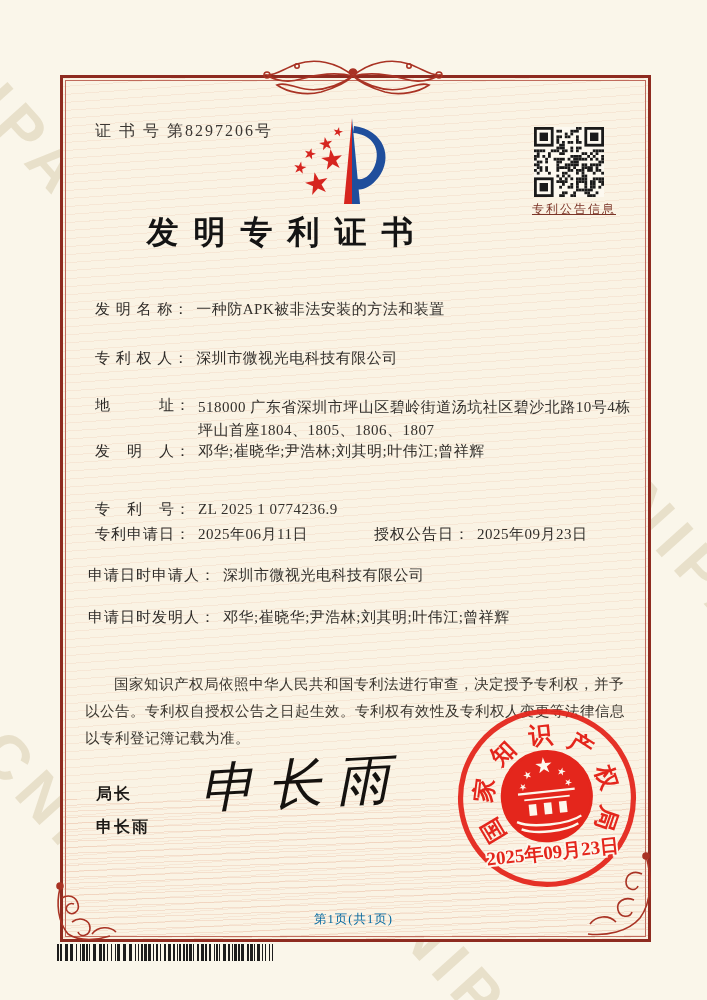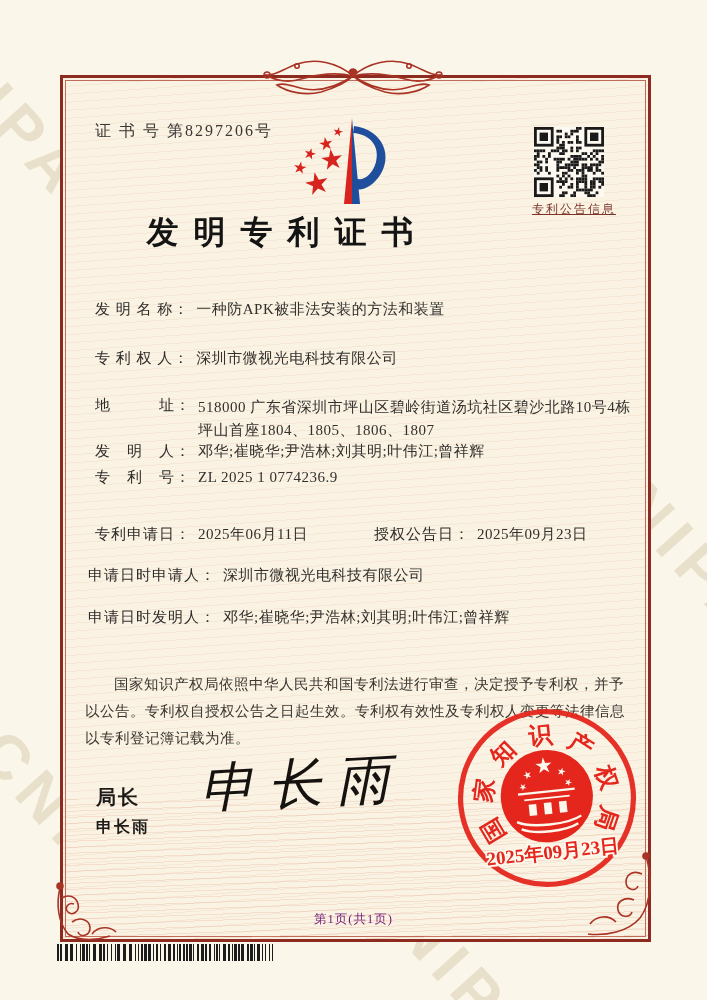--- a/index.html
+++ b/index.html
@@ -35,30 +35,30 @@
   .row .lab{letter-spacing:1px;}
   .row .val{margin-left:7px;letter-spacing:0.5px;color:#33302c;}
   .row .val.wrap{display:inline-block;white-space:normal;width:434px;
     vertical-align:top;line-height:23px;}
   .pair-r{left:374px;}
 
   .statement{position:absolute;left:85px;top:671px;width:552px;font-size:14.5px;
     line-height:27px;color:#3a362f;text-indent:2em;letter-spacing:0.5px;margin:0;}
 
   .director-role{position:absolute;left:96px;top:784px;font-family:"Liberation Sans",sans-serif;
-    font-weight:bold;font-size:20px;color:#1d1a17;letter-spacing:2px;}
+    font-weight:bold;font-size:16px;color:#1d1a17;letter-spacing:2px;}
   .director-name{position:absolute;left:96px;top:817px;font-family:"Liberation Sans",sans-serif;
     font-weight:bold;font-size:16px;color:#1d1a17;letter-spacing:2px;}
   .signature{position:absolute;left:200px;top:748px;font-size:54px;color:#15120f;
     font-style:italic;letter-spacing:14px;transform:rotate(-3deg);}
 
   .seal{position:absolute;left:452px;top:703px;width:190px;height:190px;transform:rotate(-6deg);}
 
   .footer{position:absolute;left:0;top:911px;width:707px;text-align:center;
-    font-size:12.5px;color:#701a75;letter-spacing:1px;}
+    font-size:12.5px;color:#0369a1;letter-spacing:1px;}
 
   .barcode{position:absolute;left:57px;top:944px;width:216px;height:17px;}
 
   .orn{position:absolute;pointer-events:none;}
 </style>
 </head>
 <body>
 
 <div id="canvas">
 
@@ -354,21 +354,21 @@
   </div>
 
   <div class="row" style="left:95px;top:396px">
     <span class="lab" style="vertical-align:top">地　　　址：</span><span class="val wrap">518000 广东省深圳市坪山区碧岭街道汤坑社区碧沙北路10号4栋坪山首座1804、1805、1806、1807</span>
   </div>
 
   <div class="row" style="left:95px;top:442px">
     <span class="lab">发　明　人：</span><span class="val">邓华;崔晓华;尹浩林;刘其明;叶伟江;曾祥辉</span>
   </div>
 
-  <div class="row" style="left:95px;top:468px">
+  <div class="row" style="left:95px;top:500px">
     <span class="lab">专　利　号：</span><span class="val">ZL 2025 1 0774236.9</span>
   </div>
 
   <div class="row" style="left:95px;top:525px">
     <span class="lab">专利申请日：</span><span class="val">2025年06月11日</span>
   </div>
   <div class="row pair-r" style="top:525px">
     <span class="lab">授权公告日：</span><span class="val">2025年09月23日</span>
   </div>
 

